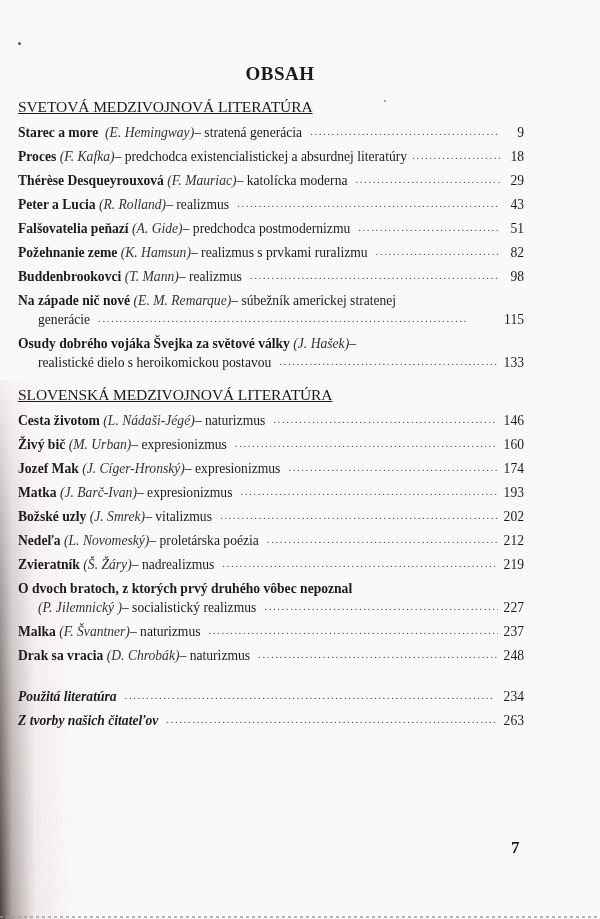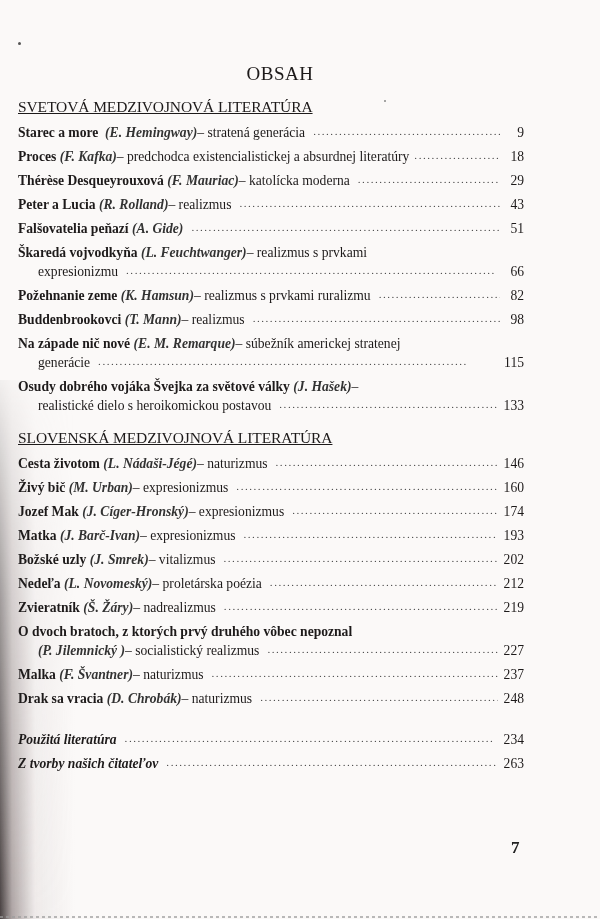--- a/index.html
+++ b/index.html
@@ -43,21 +43,21 @@
       background: #555;
     }
     .page {
       position: absolute;
       left: 18px;
       top: 62px;
       width: 506px;
     }
     .title {
       text-align: center;
-      font-weight: normal;
+      font-weight: bold;
       font-size: 19px;
       letter-spacing: 0.5px;
       margin: 0 0 10px 0;
       height: 24px;
       line-height: 24px;
       padding-left: 18px;
     }
     .section-heading {
       font-size: 15.5px;
       height: 22px;
@@ -82,21 +82,20 @@
     }
     .row.indent {
       padding-left: 20px;
     }
     .entry .bold {
       font-weight: bold;
     }
     .entry .author {
       font-style: italic;
       color: #333;
-      font-weight: bold;
     }
     .dots {
       flex: 1 1 auto;
       overflow: hidden;
       margin: 0 6px 0 8px;
       color: #444;
       letter-spacing: 2.1px;
       font-size: 11px;
       position: relative;
       top: -1px;
@@ -167,36 +166,26 @@
     <div class="entry">
       <div class="row">
         <span class="bold">Peter a Lucia</span>&nbsp;<span class="author">(R. Rolland)</span><span> – realizmus</span>
         <span class="dots"></span>
         <span class="pg">43</span>
       </div>
     </div>
 
     <div class="entry">
       <div class="row">
-        <span class="bold">Falšovatelia peňazí</span>&nbsp;<span class="author">(A. Gide)</span>
+        <span class="bold">Falšovatelia peňazí</span>&nbsp;<span class="author">(A. Gide)</span><span> – predchodca postmodernizmu</span>
         <span class="dots"></span>
         <span class="pg">51</span>
       </div>
     </div>
 
-    <div class="entry">
-      <div class="row">
-        <span class="bold">Škaredá vojvodkyňa</span>&nbsp;<span class="author">(L. Feuchtwanger)</span><span> – realizmus s prvkami</span>
-      </div>
-      <div class="row indent">
-        <span>expresionizmu</span>
-        <span class="dots"></span>
-        <span class="pg">66</span>
-      </div>
-    </div>
 
     <div class="entry">
       <div class="row">
         <span class="bold">Požehnanie zeme</span>&nbsp;<span class="author">(K. Hamsun)</span><span> – realizmus s prvkami ruralizmu</span>
         <span class="dots"></span>
         <span class="pg">82</span>
       </div>
     </div>
 
     <div class="entry">

